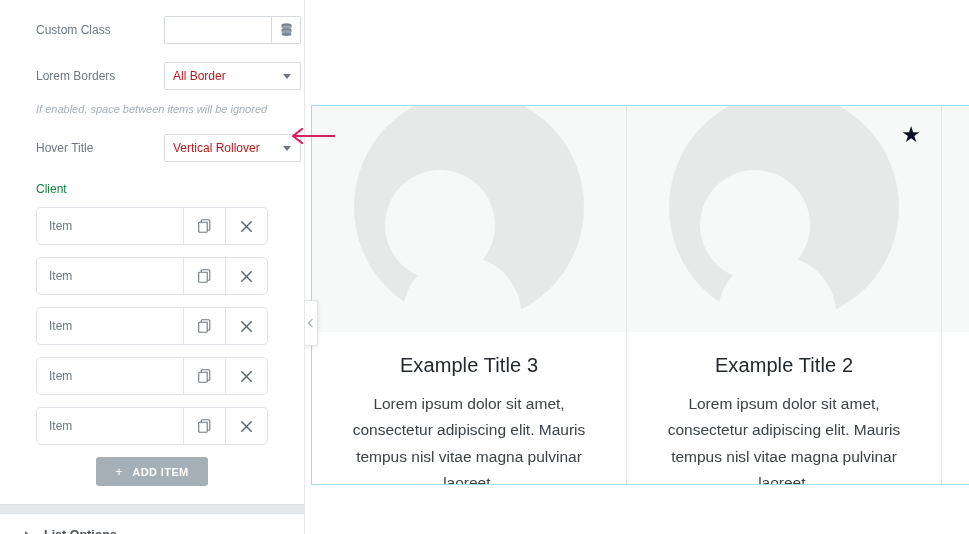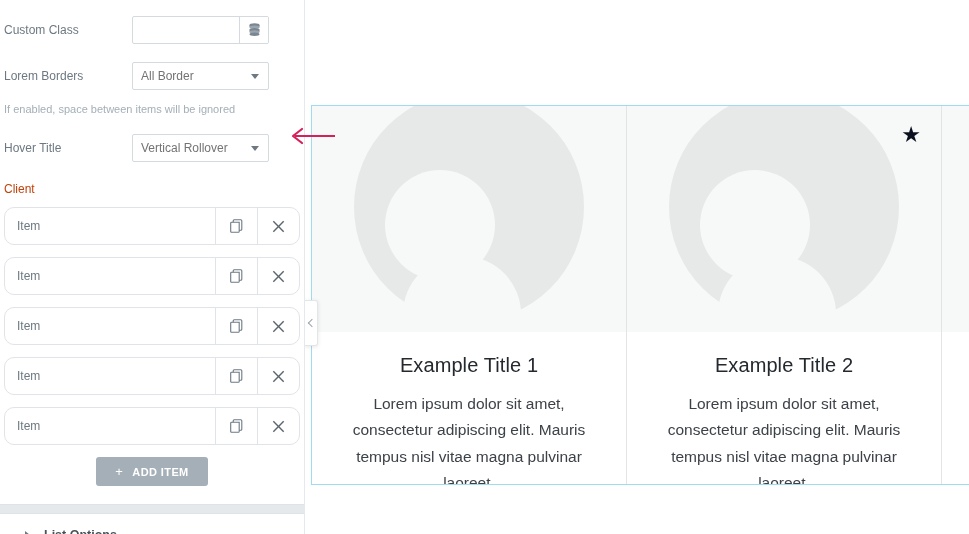--- a/index.html
+++ b/index.html
@@ -25,21 +25,21 @@
   #panel {
     position: relative;
     width: 305px;
     height: 534px;
     background: #ffffff;
     border-right: 1px solid #e6e9ec;
     box-sizing: border-box;
     flex: 0 0 305px;
   }
   .panel-body {
-    padding: 0 4px;
+    padding: 0 36px;
     box-sizing: border-box;
   }
   .control-row {
     display: flex;
     align-items: center;
     min-height: 32px;
     margin-top: 14px;
   }
   .control-label {
     width: 128px;
@@ -95,60 +95,61 @@
     border: 1px solid #d5dadf;
     border-radius: 2px;
     box-sizing: border-box;
     background: #fff;
     display: flex;
     align-items: center;
     cursor: pointer;
   }
   .select-value {
     font-size: 12px;
-    color: #737373;
+    color: #b91c1c;
     padding-left: 8px;
     white-space: nowrap;
     overflow: hidden;
     text-align: right;
   }
   .caret {
     position: absolute;
     right: 9px;
     top: 50%;
     width: 0; height: 0;
     margin-top: -2px;
     border-left: 4.5px solid transparent;
     border-right: 4.5px solid transparent;
     border-top: 5px solid #6d7882;
   }
 
   .hint {
     font-size: 11px;
+    font-style: italic;
     color: #a4afb7;
     margin-top: 10px;
     line-height: 1.3;
   }
 
   .section-label {
     font-size: 12px;
-    color: #c2410c;
+    color: #15803d;
     margin-top: 18px;
   }
 
   
   .repeater {
     margin-top: 11px;
   }
   .repeater-row {
     display: flex;
     align-items: stretch;
     height: 38px;
     border: 1px solid #e0e4e8;
-    border-radius: 10px;
+    border-radius: 5px;
     box-sizing: border-box;
     background: #fff;
     margin-bottom: 12px;
   }
   .rep-title {
     flex: 1 1 auto;
     display: flex;
     align-items: center;
     padding-left: 12px;
     font-size: 12px;
@@ -512,21 +513,21 @@
   <div id="preview">
 
     <div class="cards-frame" id="cards-frame">
         <div class="card">
           <div class="card-media">
             <div class="ph-ring"></div>
             <div class="ph-head"></div>
             <div class="ph-body"></div>
           </div>
           <div class="card-body">
-            <div class="card-title">Example Title 1</div>
+            <div class="card-title">Example Title 3</div>
             <div class="card-text">Lorem ipsum dolor sit amet, consectetur adipiscing elit. Mauris tempus nisl vitae magna pulvinar laoreet.</div>
           </div>
         </div>
         <div class="card">
           <div class="card-media">
             <div class="ph-ring"></div>
             <div class="ph-head"></div>
             <div class="ph-body"></div>
             <div class="star">★</div>
           </div>

